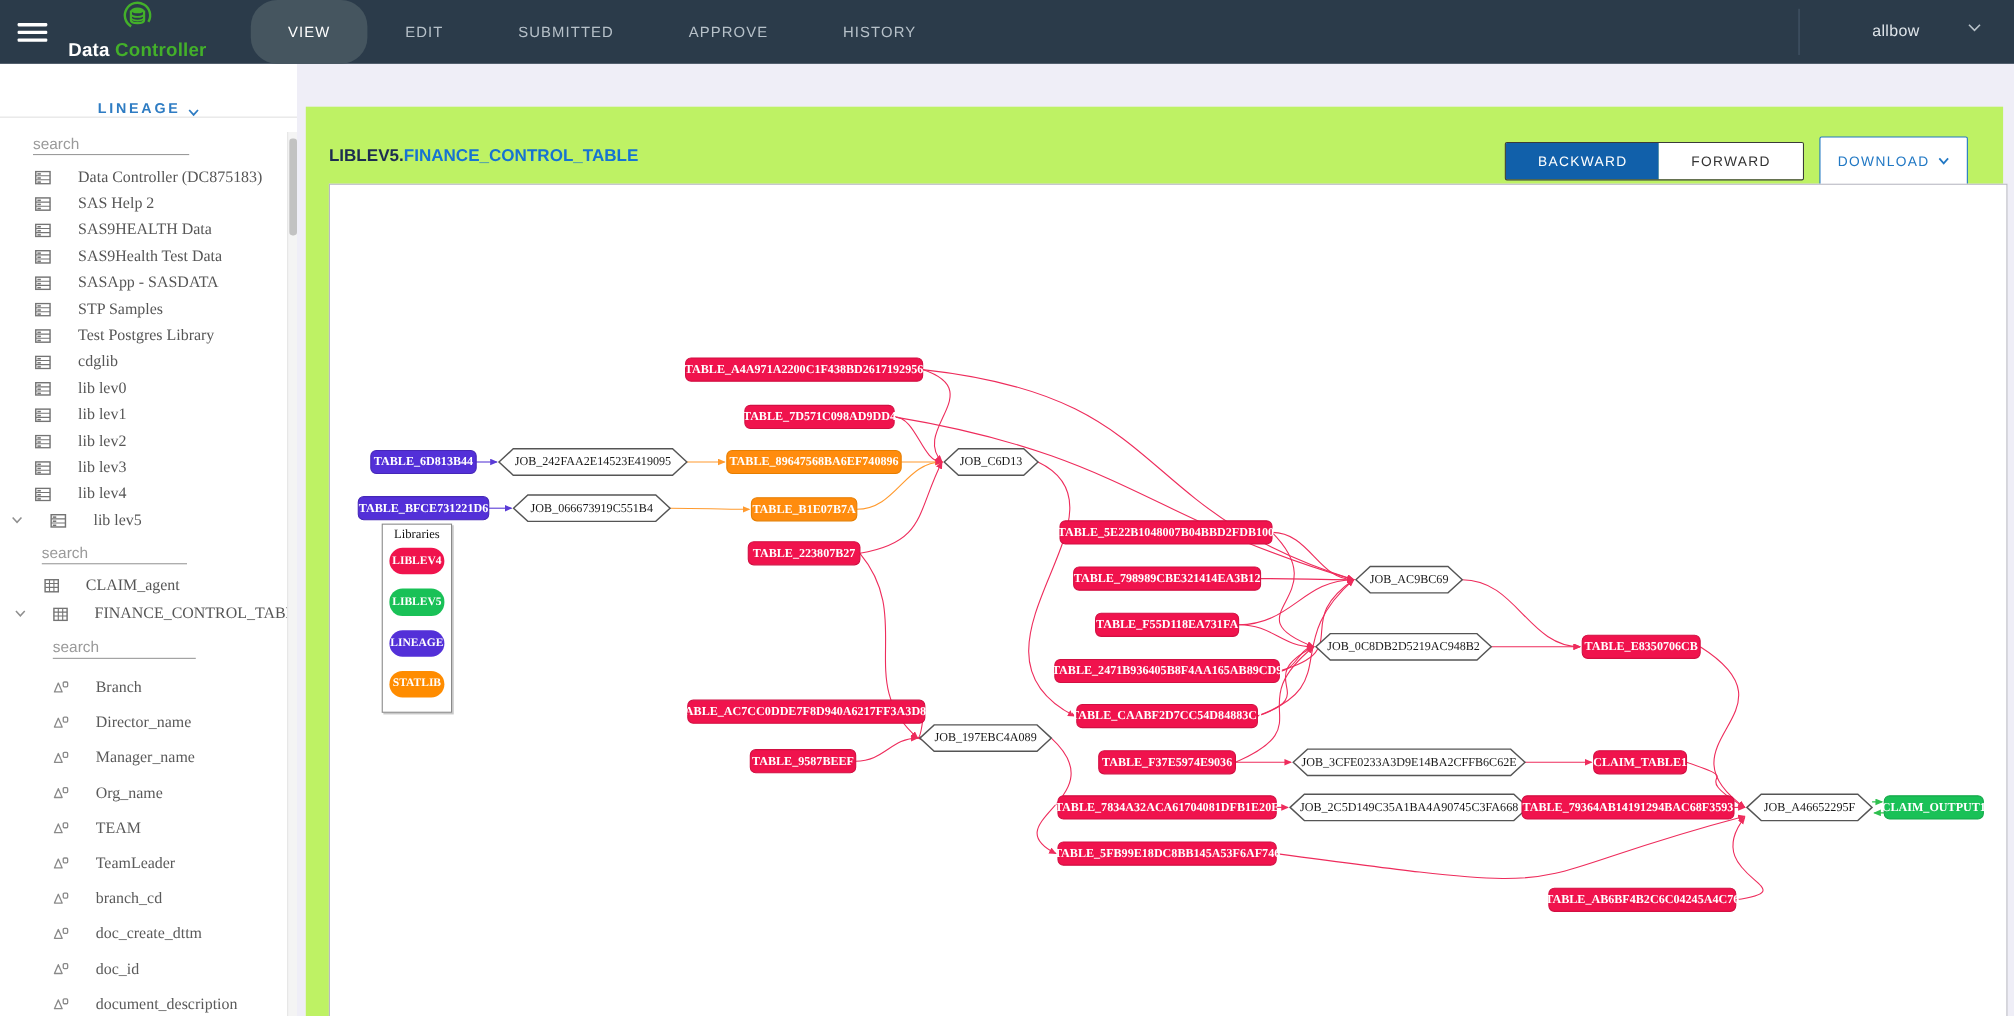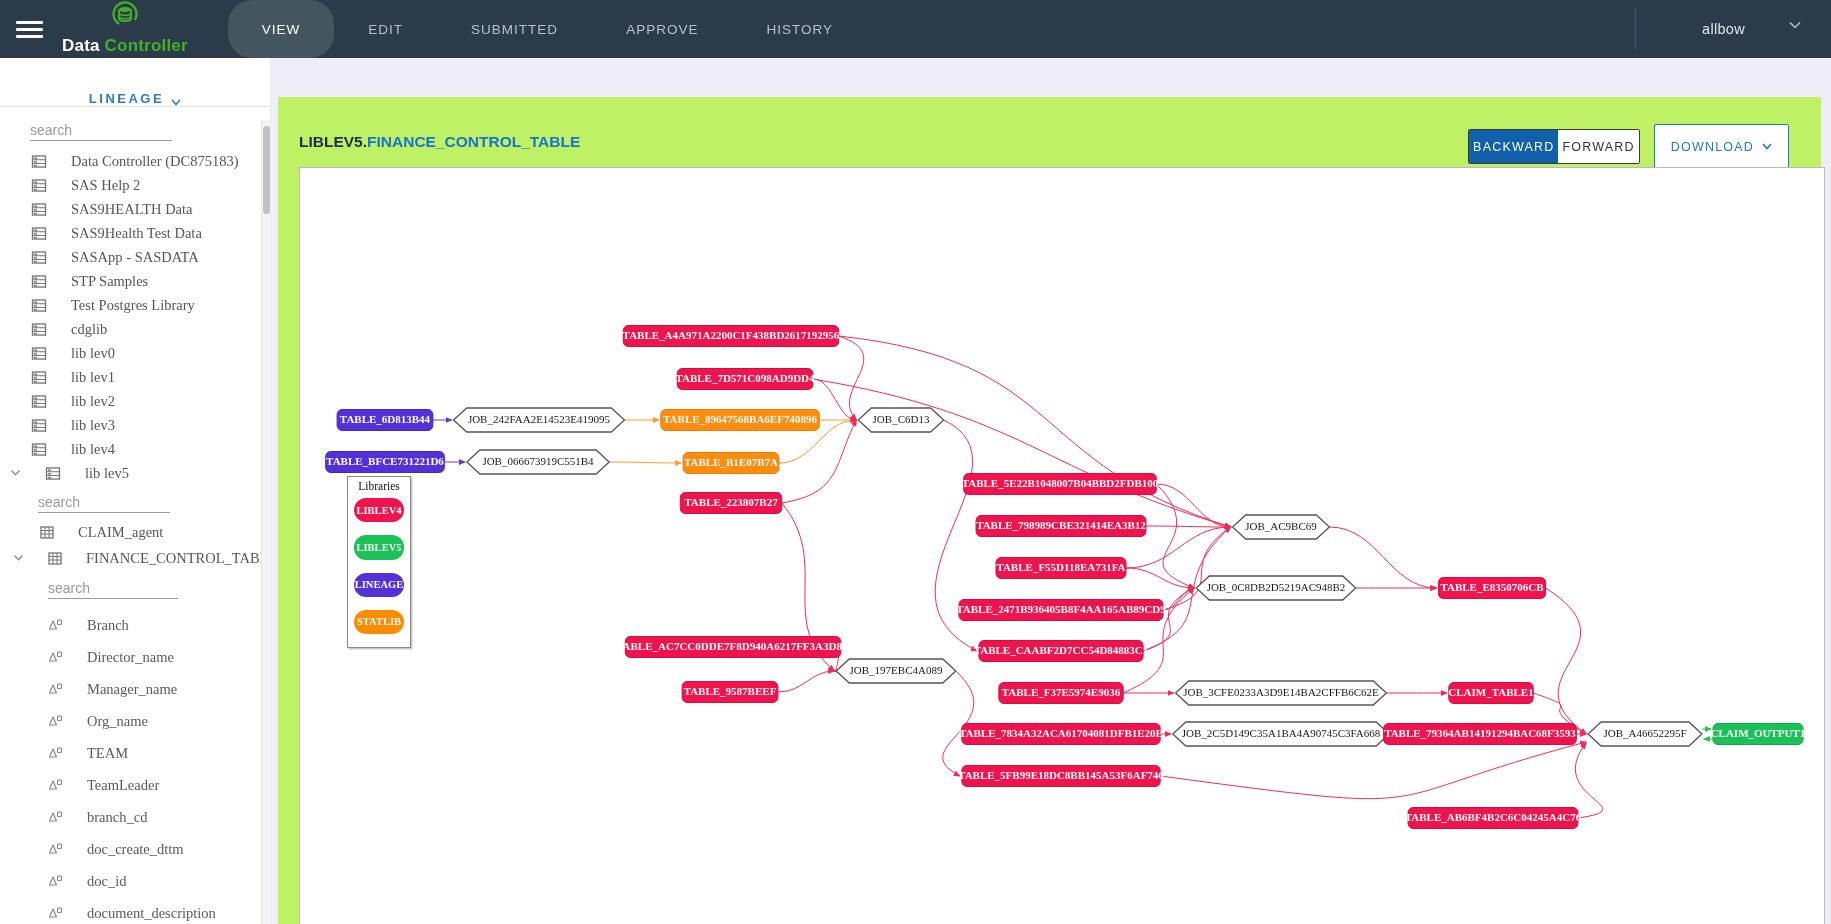--- a/index.html
+++ b/index.html
@@ -42,21 +42,21 @@
   .side-thumb { position:absolute; left:1px; top:6px; width:7px; height:88px; background:#c2c2c2; border-radius:3px; }
 
   
   .content { position:absolute; left:270px; top:58px; width:1561px; height:866px; background:#efeef7; }
   .card { position:absolute; left:8px; top:14px; right:10px; bottom:0; background:#bef264;margin-top:25px; }
   .title-row { position:absolute; left:21px; top:28px; height:34px; display:flex; align-items:center; font-size:15.5px; font-weight:bold; }
   .title-lib { color:#1d2d50; }
   .title-table { color:#1673d2; }
   .btns { position:absolute; top:27px; right:32px; display:flex; align-items:center; gap:14px; }
   .btn-group { display:flex; border:1px solid #3a3a3a; border-radius:2px; overflow:hidden; }
-  .btn { height:33px; display:flex; align-items:center; justify-content:center; font-size:12.5px; letter-spacing:1.2px; padding:0 4px; cursor:pointer; background:#fff; color:#333; }
+  .btn { height:33px; display:flex; align-items:center; justify-content:center; font-size:12.5px; letter-spacing:1.2px; padding:0 29px; cursor:pointer; background:#fff; color:#333; }
   .btn.primary { background:#1160aa; color:#fff; }
   .btn-download { height:45px; display:flex; align-items:center; gap:8px; padding:0 16px; border:1px solid #2178c4; border-radius:2px; color:#2178c4; font-size:12.5px; letter-spacing:1.2px; background:#fff; cursor:pointer; }
   .canvas { position:absolute; left:21px; top:70px; width:1526px; height:794px; background:#ffffff; border:1px solid #b9b9c4; }
   .canvas svg { position:absolute; left:0; top:0; }
   .legend { position:absolute; left:47px; top:308px; width:64px; height:172px; background:#fff; border:1px solid #8a8a8a; box-shadow:1.5px 1.5px 0 #c9c9c9; display:flex; flex-direction:column; align-items:center; padding-top:3px; font-family:"Liberation Serif", serif; }
   .legend-title { font-size:11.5px; color:#111; margin-bottom:6px; }
   .legend-pill { width:50px; height:27px; border-radius:12px; color:#fff; font-size:10.5px; font-weight:bold; display:flex; align-items:center; justify-content:center; margin-bottom:13px; font-family:"Liberation Serif", serif; }
   text.node-label { font-family:"Liberation Serif", serif; }
 </style>
 </head>

